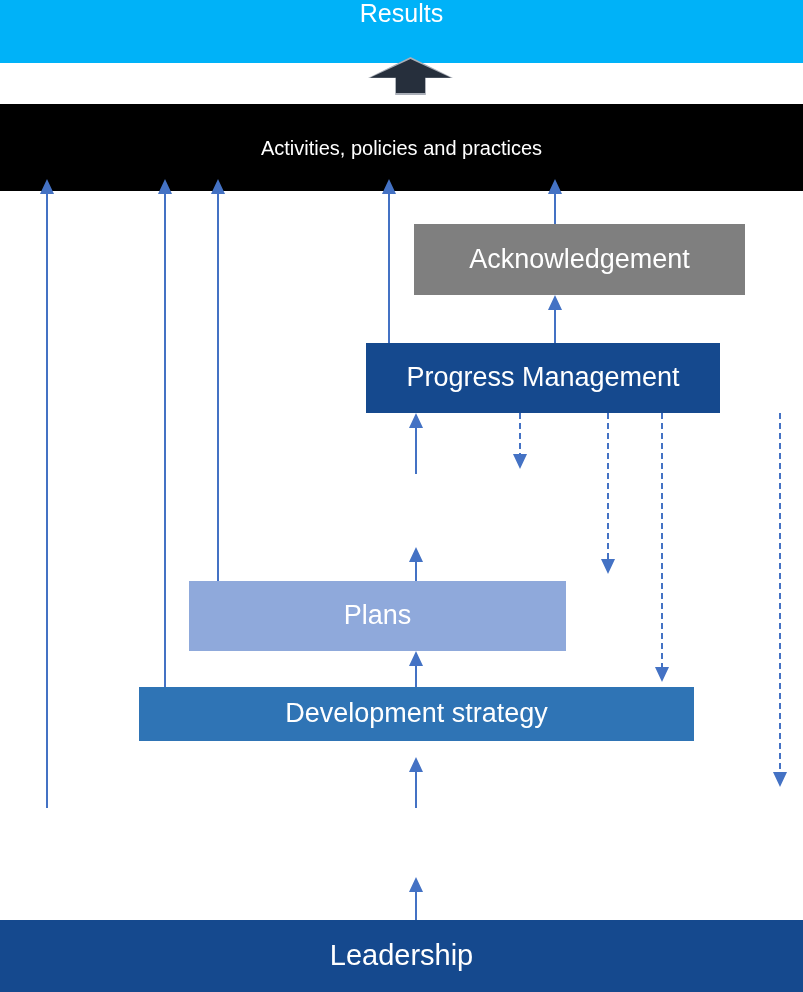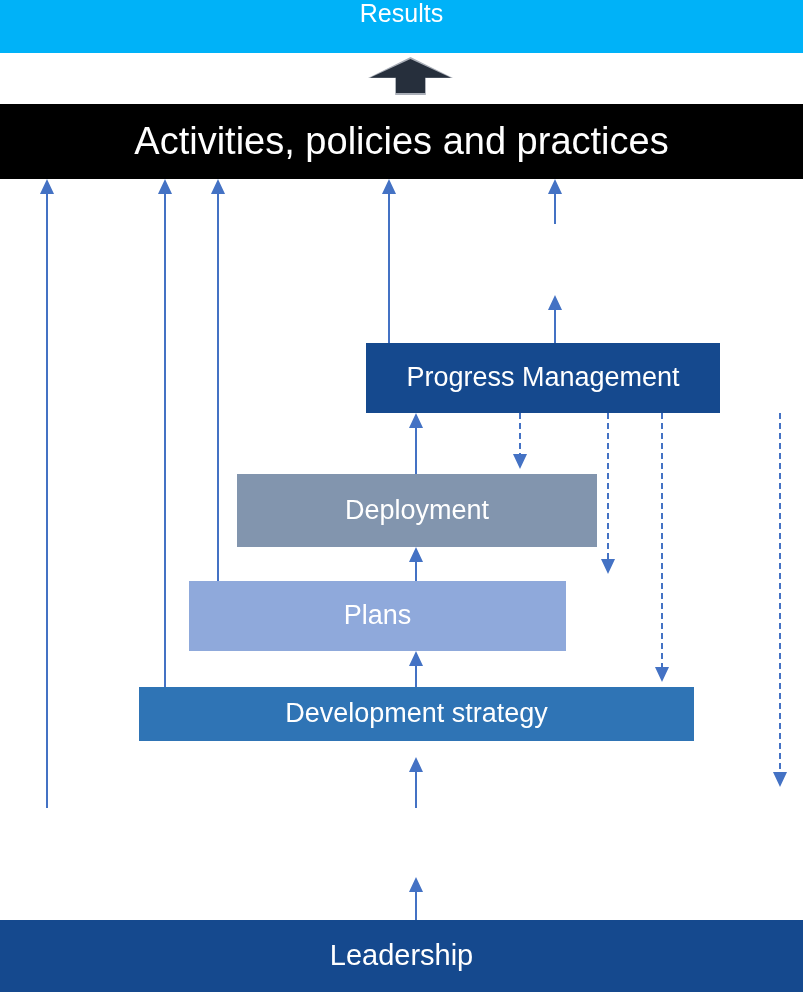--- a/index.html
+++ b/index.html
@@ -11,23 +11,23 @@
     font-family:"Liberation Sans", sans-serif;
   }
   .node{
     position:absolute;
     display:flex;align-items:center;justify-content:center;
     color:var(--text-white,#ffffff);
     text-align:center;
     line-height:1.1;
   }
   
-  .results{left:0;top:0;width:803px;height:47px;background:var(--results-cyan,#00B2F8);font-size:25px;padding-bottom:6px;}
+  .results{left:0;top:0;width:803px;height:47px;background:var(--results-cyan,#00B2F8);font-size:25px;padding-bottom:16px;}
   .results span{position:relative;top:-10px;}
-  .activities{left:0;top:104px;width:803px;height:75px;background:var(--bar-black,#000000);font-size:38px;}
+  .activities{left:0;top:104px;width:803px;height:87px;background:var(--bar-black,#000000);font-size:20px;}
   .higher{left:0;top:808px;width:803px;height:69px;background:var(--navy-blue,#15498E);font-size:29px;}
   .leader{left:0;top:920px;width:803px;height:72px;background:var(--navy-blue,#15498E);font-size:29px;}
   
   .ack{left:414px;top:224px;width:331px;height:71px;background:var(--gray,#7F7F7F);font-size:27px;}
   .pm{left:366px;top:343px;width:354px;height:70px;background:var(--navy-blue,#15498E);font-size:27px;}
   .deploy{left:237px;top:474px;width:360px;height:73px;background:var(--blue-gray,#8295AE);font-size:27px;}
   .plans{left:189px;top:581px;width:377px;height:70px;background:var(--light-blue,#8FA9DB);font-size:27px;}
   .devstrat{left:123px;top:687px;width:555px;height:54px;background:var(--medium-blue,#2F74B5);font-size:27px;margin-left:16px;}
 
   
@@ -85,28 +85,28 @@
   </div>
 
   <div class="block-arrow">
     <span class="ba-inner"></span>
   </div>
 
   <div class="node activities">
     <span>Activities, policies and practices</span>
   </div>
 
+  <div class="node ack">
+    <span>Acknowledgement</span>
+  </div>
 
   <div class="node pm">
     <span>Progress Management</span>
   </div>
 
-  <div class="node deploy">
-    <span>Deployment</span>
-  </div>
 
   <div class="node plans">
     <span>Plans</span>
   </div>
 
   <div class="node devstrat">
     <span>Development strategy</span>
   </div>
 
 

